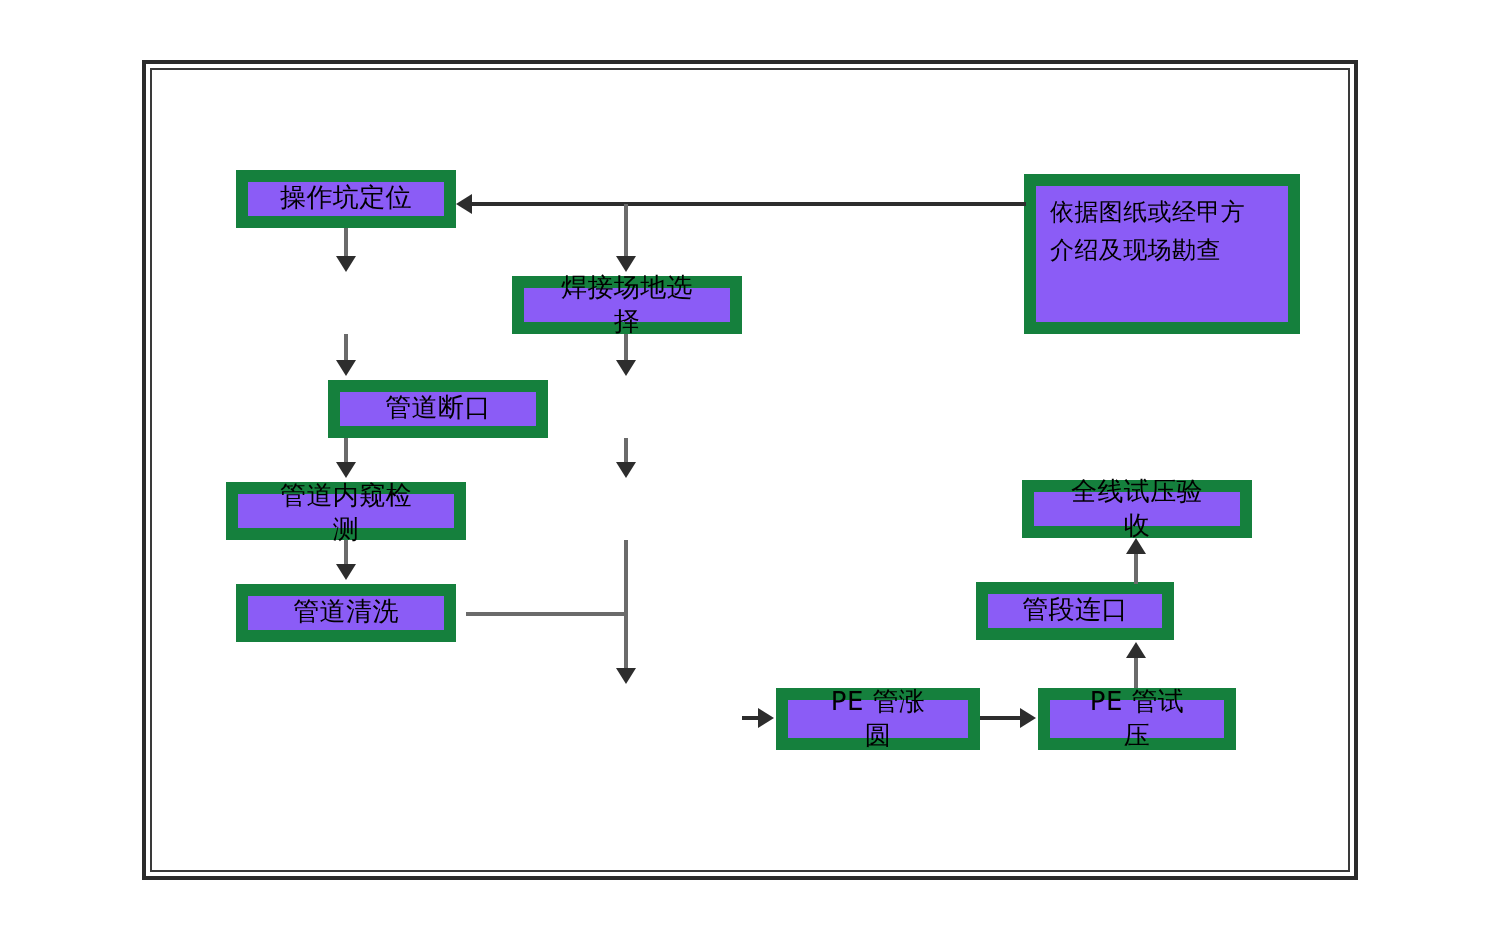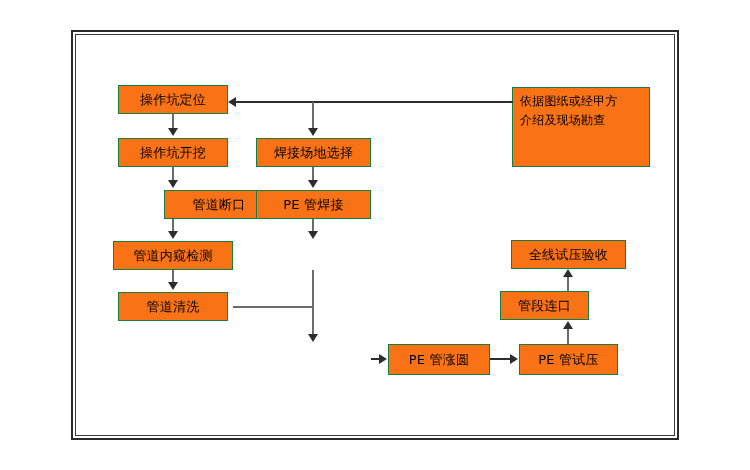--- a/index.html
+++ b/index.html
@@ -34,22 +34,22 @@
     top: 34px;
     width: 600px;
     height: 402px;
     border: 1px solid #3a3a3a;
     box-sizing: border-box;
     background: transparent;
   }
   .node {
     position: absolute;
     box-sizing: border-box;
-    border: 1px solid #15803d;
-    background: #f97316;
+    border: 6px solid #15803d;
+    background: #8b5cf6;
     display: flex;
     align-items: center;
     justify-content: center;
     text-align: center;
     color: #000000;
     font-size: 13px;
     line-height: 17px;
     letter-spacing: 0.2px;
     white-space: pre-line;
     padding: 1px 16px;
@@ -105,39 +105,37 @@
 </head>
 <body>
 
 <div id="canvas">
 
   <div id="outer-frame"></div>
   <div id="inner-frame"></div>
 
   <div class="node" style="left:118px; top:85px; width:110px; height:29px;">操作坑定位</div>
 
-  <div class="node" style="left:118px; top:138px; width:110px; height:29px;">操作坑开挖</div>
 
   <div class="node" style="left:118px; top:190px; width:110px; height:29px;margin-left:46px;">管道断口</div>
 
   <div class="node" style="left:113px; top:241px; width:120px; height:29px;font-family:Liberation Serif, serif;">管道内窥检测</div>
 
   <div class="node" style="left:118px; top:292px; width:110px; height:29px;">管道清洗</div>
 
   <div class="node" style="left:256px; top:138px; width:115px; height:29px;">焊接场地选择</div>
 
-  <div class="node" style="left:256px; top:190px; width:115px; height:29px;">PE 管焊接</div>
 
 
 
   <div class="node" style="left:388px; top:344px; width:102px; height:31px;">PE 管涨圆</div>
 
   <div class="node" style="left:519px; top:344px; width:99px; height:31px;">PE 管试压</div>
 
-  <div class="node" style="left:500px; top:291px; width:89px; height:29px;">管段连口</div>
+  <div class="node" style="left:488px; top:291px; width:99px; height:29px;">管段连口</div>
 
   <div class="node" style="left:511px; top:240px; width:115px; height:29px;">全线试压验收</div>
 
   <div class="node two-line" style="left:512px; top:87px; width:138px; height:80px; justify-content:flex-start; padding-left:7px; text-align:left; align-items:flex-start; padding-top:4px;">依据图纸或经甲方
 介绍及现场勘查</div>
 
   <div class="hline dark" style="left:236px; top:101px; width:277px;"></div>
   <div class="arrow-left" style="left:228px; top:97px;"></div>
 
   <div class="vline" style="left:312px; top:102px; height:28px;"></div>

